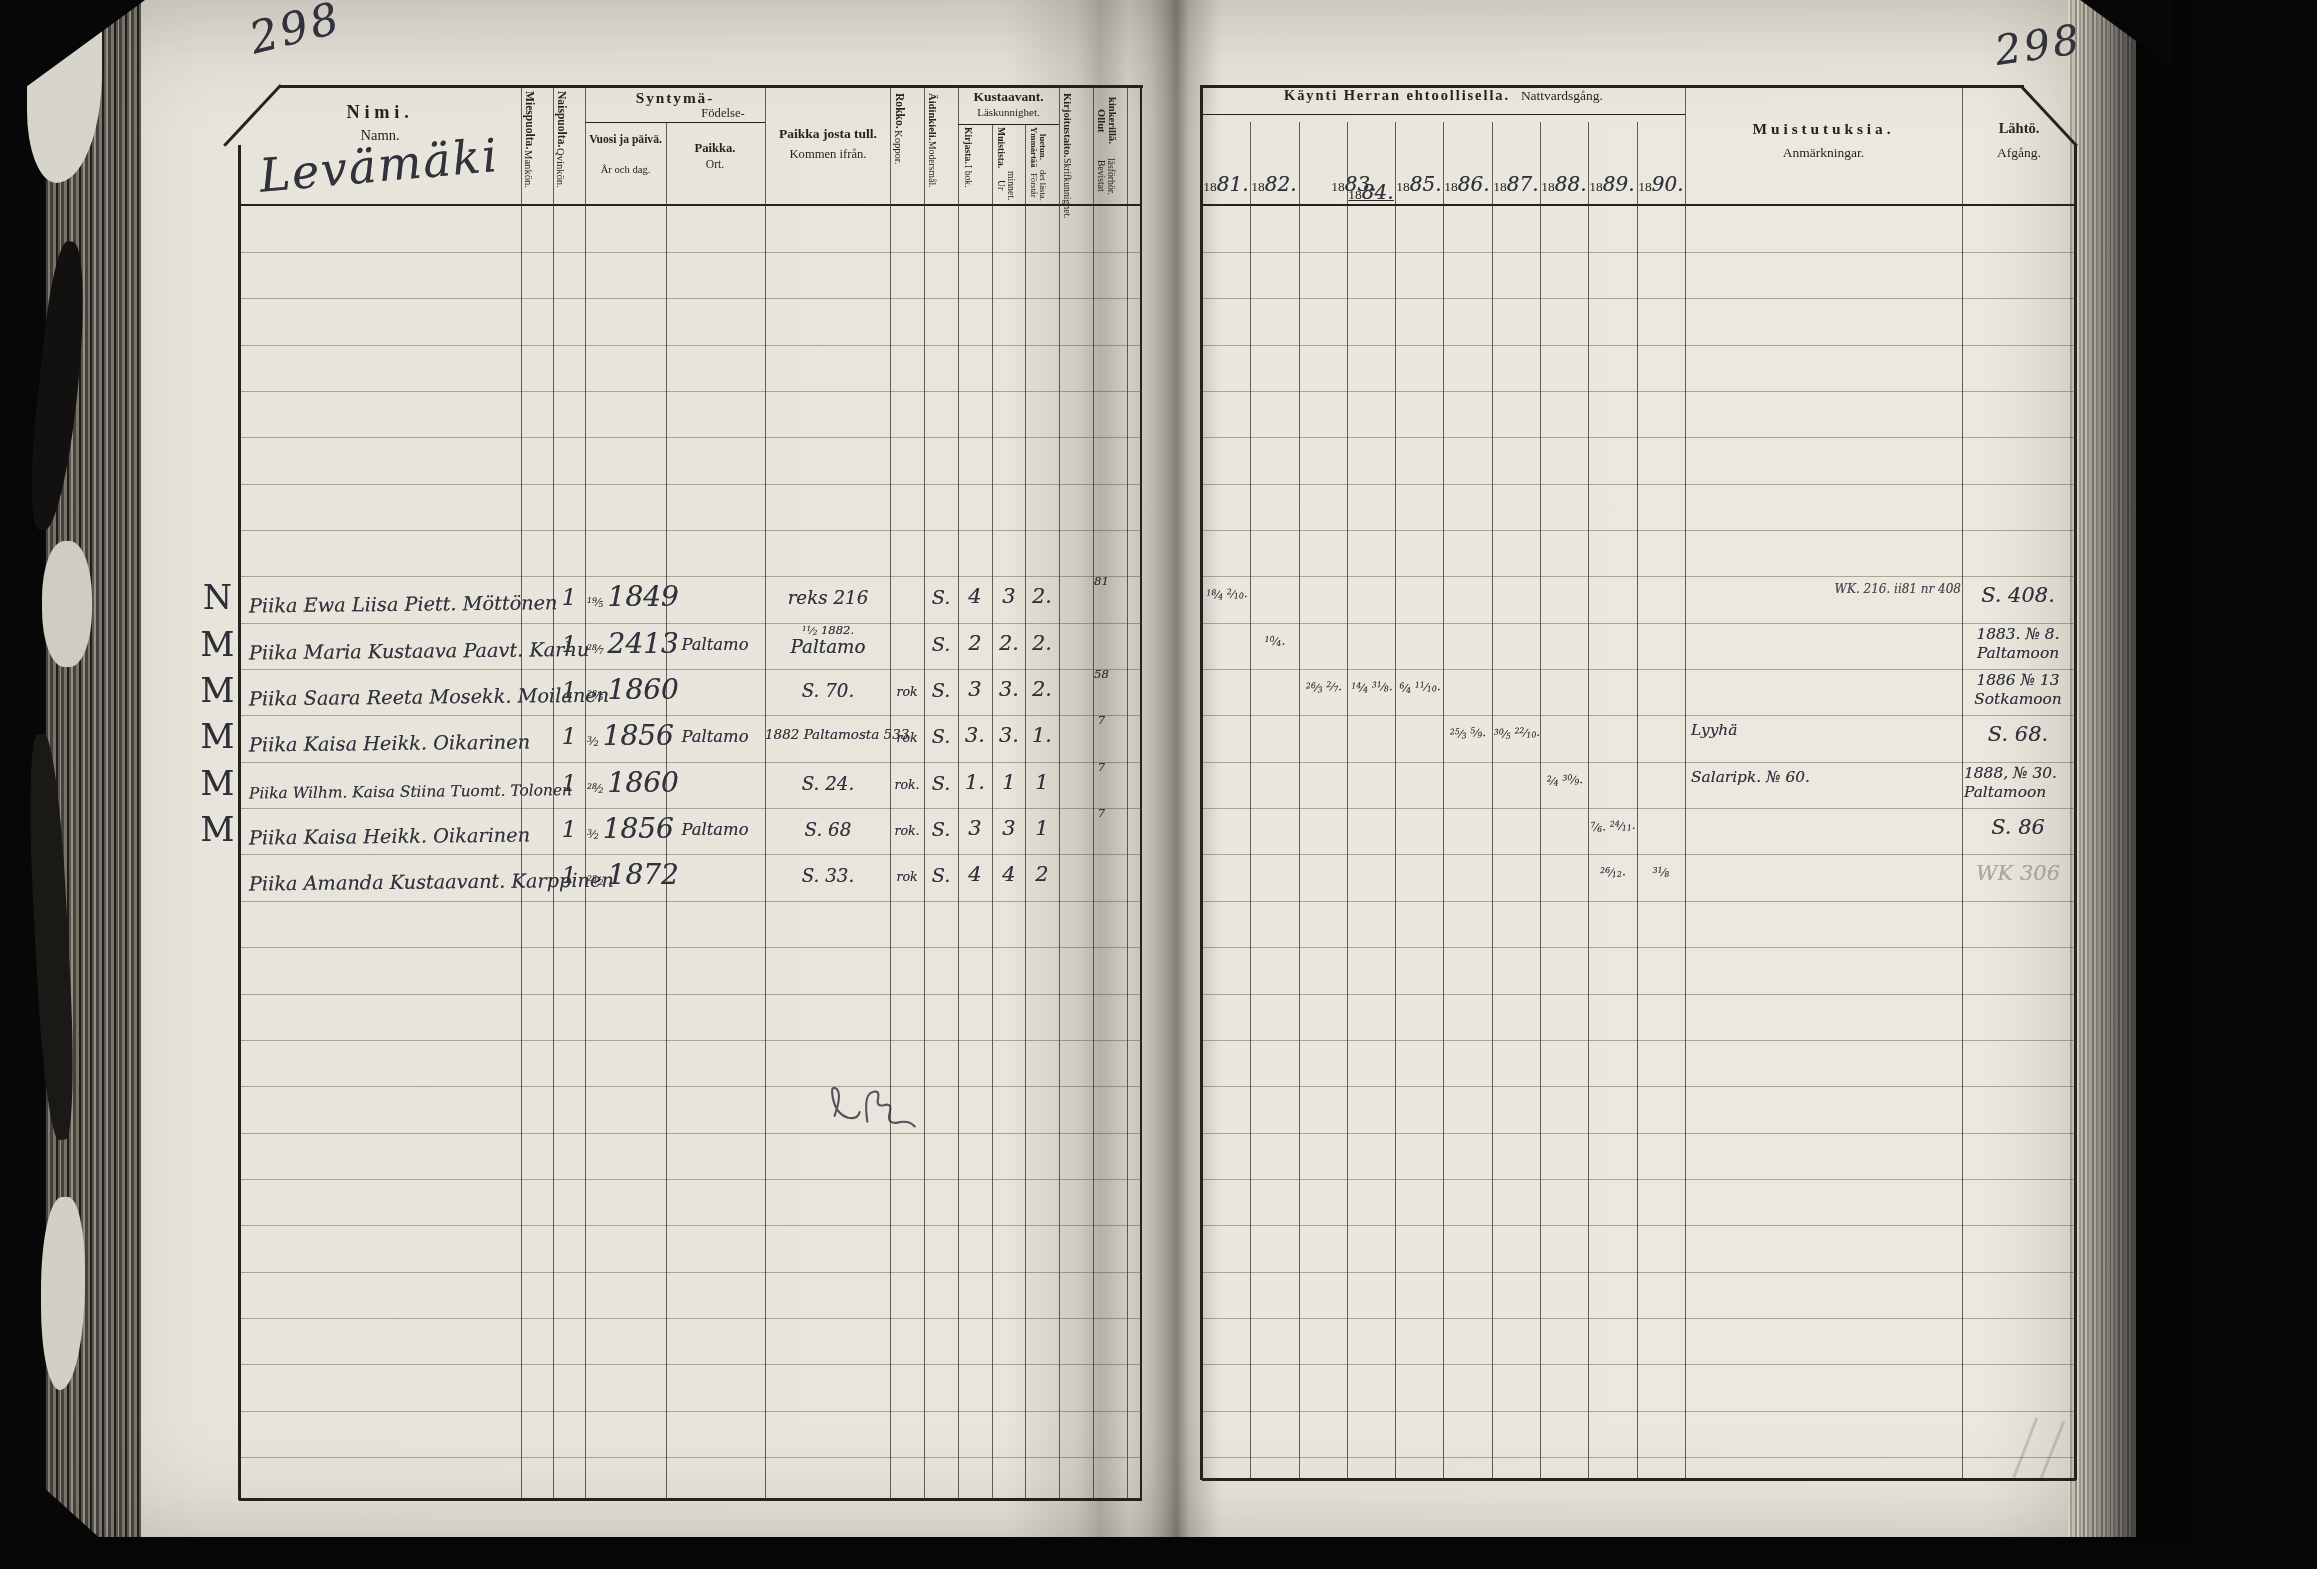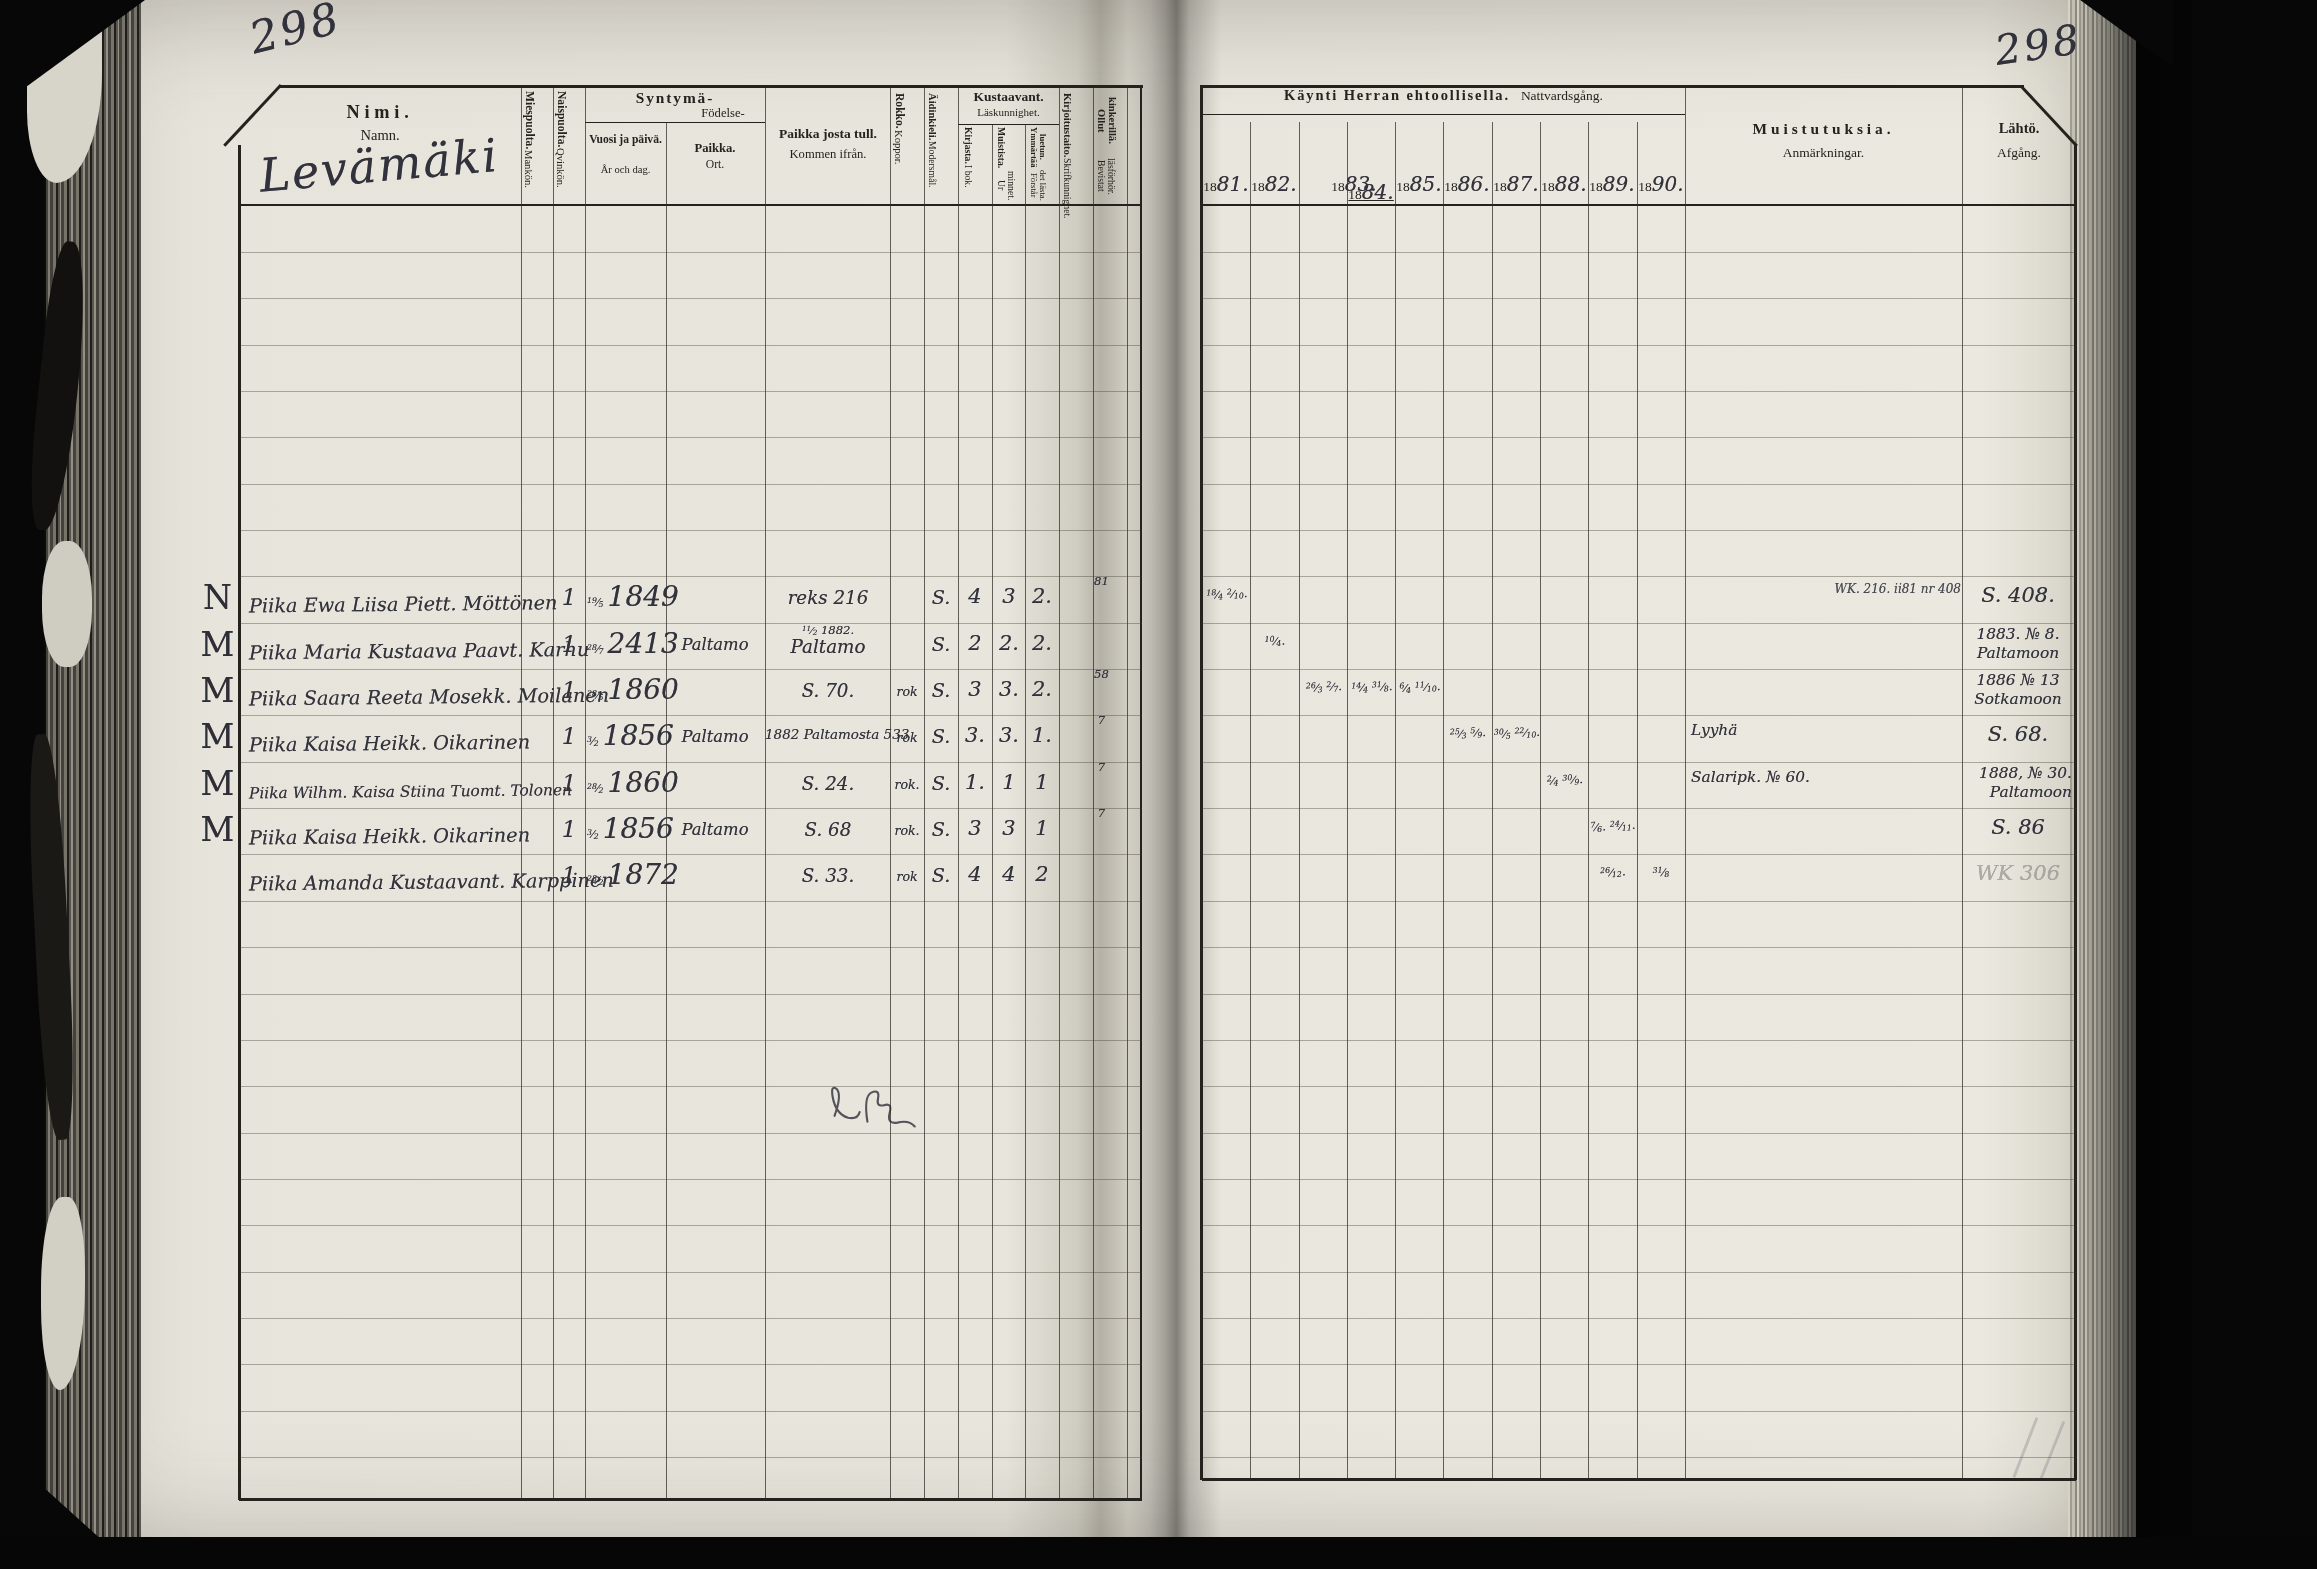--- a/index.html
+++ b/index.html
@@ -331,21 +331,21 @@
           <div style="font-size:18.3px;line-height:1.1;">S. 24.</div>
         </div>
         <div class="hand" style="left:890px;top:15.4px;width:34px;font-size:12.6px;text-align:center;">rok.</div>
         <div class="hand" style="left:924px;top:9.7px;width:34px;font-size:19.3px;text-align:center;">S.</div>
         <div class="hand" style="left:958px;top:7.7px;width:34px;font-size:21px;text-align:center;">1.</div>
         <div class="hand" style="left:992px;top:7.7px;width:34px;font-size:21px;text-align:center;">1</div>
         <div class="hand" style="left:1025px;top:7.7px;width:34px;font-size:21px;text-align:center;">1</div>
         <div class="hand" style="left:1087px;top:-1.9px;width:29px;font-size:11.6px;text-align:center;">7</div>
         <div class="hand" style="left:1542px;top:9.7px;width:46px;font-size:12.6px;text-align:center;white-space:nowrap;transform:rotate(-3deg);"><span class="fr"><span class="fn">2</span><span class="fs">⁄</span><span class="fd">4</span></span> <span class="fr"><span class="fn">30</span><span class="fs">⁄</span><span class="fd">9</span>.</span></div>
         <div class="hand" style="left:1691px;top:5.8px;width:270px;font-size:15.4px;text-align:left;">Salaripk. № 60.</div>
-        <div class="hand" style="left:1964px;top:1.9px;width:108px;text-align:right;">
+        <div class="hand" style="left:1964px;top:1.9px;width:108px;text-align:left;">
           <div style="font-size:15.4px;line-height:1.25;">1888, № 30.</div>
           <div style="font-size:15.4px;line-height:1.25;">Paltamoon</div>
         </div>
       </div>
       <div class="" style="position:absolute;left:0;top:808px;width:2317px;height:46px;">
         <div class="hand" style="left:198px;top:1.9px;width:39px;font-size:33px;text-align:center;font-style:normal;color:#2e2e36;">M</div>
         <div class="hand" style="left:249px;top:17.4px;width:270px;font-size:19.3px;white-space:nowrap;transform:rotate(-.6deg);">Piika Kaisa Heikk. Oikarinen</div>
         <div class="hand" style="left:553px;top:7.7px;width:32px;font-size:23px;text-align:center;">1</div>
         <div class="hand" style="left:587px;top:3.9px;width:83px;font-size:12.6px;white-space:nowrap;"><span class="fr"><span class="fn">3</span><span class="fs">⁄</span><span class="fd">2</span></span> <span style="font-size:28px;">1856</span></div>
         <div class="hand" style="left:666px;top:11.6px;width:98px;font-size:16.4px;text-align:center;">Paltamo</div>

